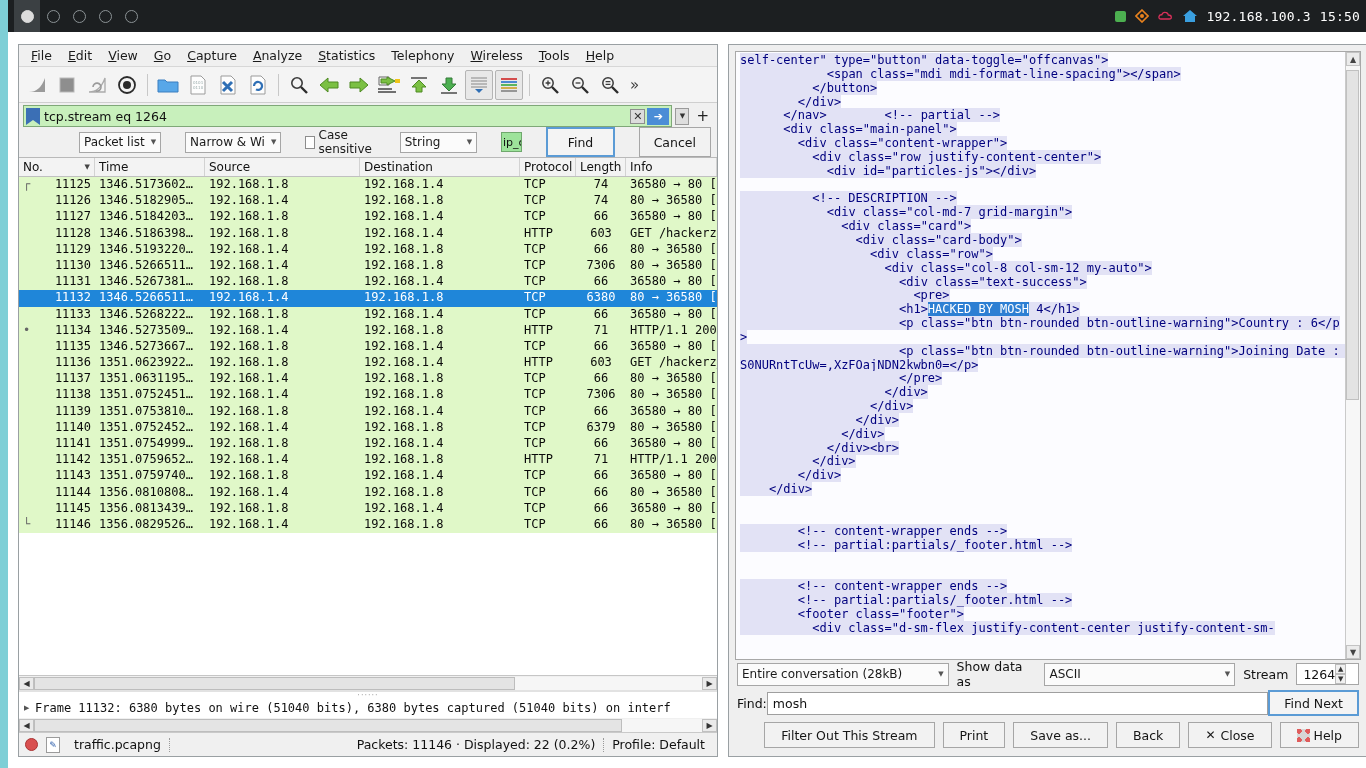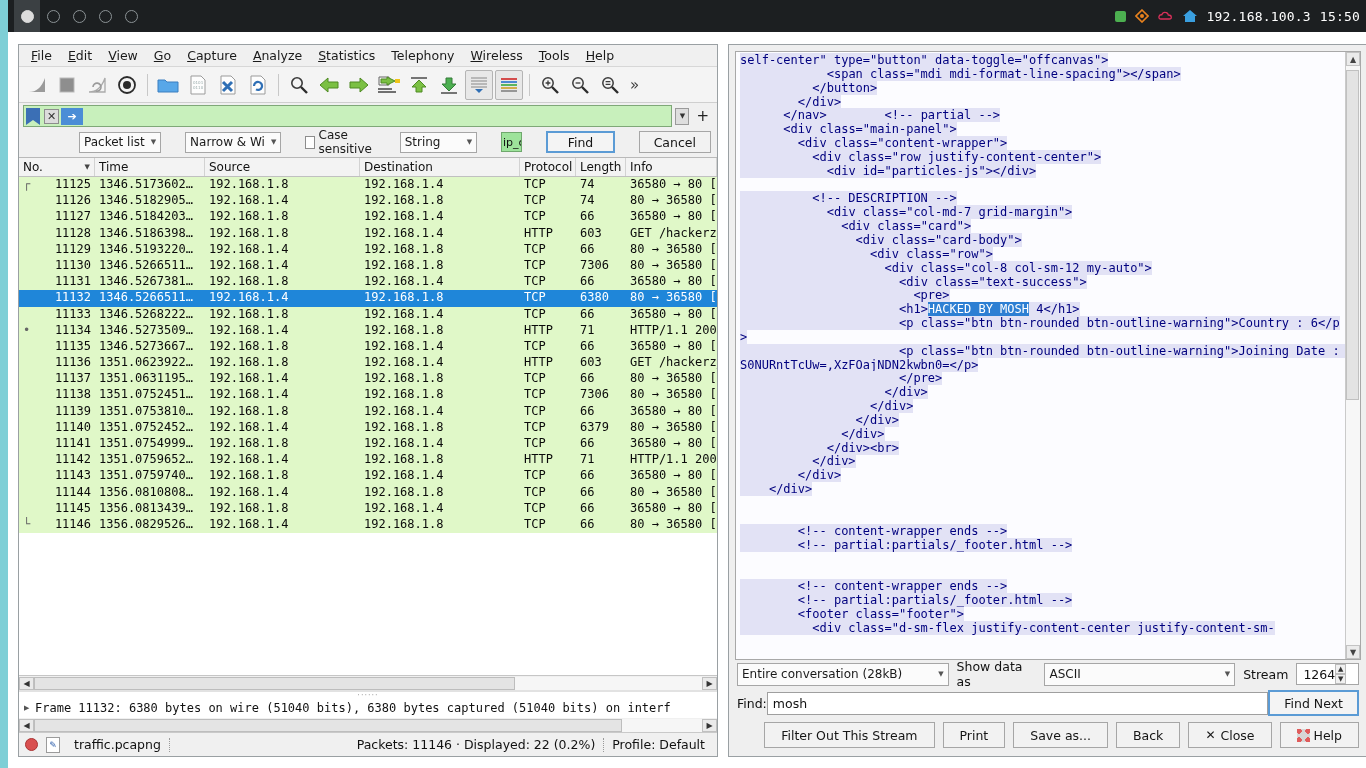--- a/index.html
+++ b/index.html
@@ -128,21 +128,21 @@
   .combo .carr { font-size: 7px; color: #555; }
   .chk-wrap { display: flex; align-items: center; gap: 4px; font-size: 12px; color:#1a1a1a; }
   .chk-box { width: 13px; height: 13px; border: 1px solid #8d8d8d; background: #fff; }
   .mini-green {
     width: 30px; height: 20px; background: #9de39b; border: 1px solid #6fa86d;
     font-size: 11px; color: #111; overflow: hidden; padding-left: 1px;
     display:flex; align-items:center;
     font-family: "DejaVu Sans", sans-serif;
   }
   .btn {
-    height: 22px; border: 1px solid #a6a6a6; background: #f2f2f2;
+    height: 30px; border: 1px solid #a6a6a6; background: #f2f2f2;
     display: flex; align-items: center; justify-content: center;
     font-size: 12.5px; color: #151515; padding: 0 14px;
   }
   .btn.default { border: 2px solid #5b9bd5; background: #f4f4f4; }
 
   
   #packetlist {
     flex: 1; background: #fff; border-top: 1px solid #b9b9b9;
     display: flex; flex-direction: column; overflow: hidden;
   }
@@ -162,21 +162,21 @@
     color: #0a0a0a; background: #e0f8c8; white-space: nowrap;
   }
   .prow.sel { background: #1f86d9; color: #ffffff; }
   .prow .c { padding: 0 4px; overflow: hidden; }
   .c-tree { width: 16px; flex: none; position: relative; color:#666; }
   .c-no { width: 60px; flex:none; text-align: right; padding-right: 6px;}
   .c-time { width: 110px; flex:none; }
   .c-src { width: 155px; flex:none; }
   .c-dst { width: 160px; flex:none; }
   .c-proto { width: 56px; flex:none; }
-  .c-len { width: 50px; flex:none; text-align: left; padding-right: 5px;}
+  .c-len { width: 50px; flex:none; text-align: center; padding-right: 5px;}
   .c-info { flex: 1; }
 
   #plscroll-h {
     height: 15px; background: #f0f0f0; border-top: 1px solid #c6c6c6;
     display: flex; align-items: center;
   }
   .sb-arrow {
     width: 15px; height: 13px; display: flex; align-items: center;
     justify-content: center; font-size: 8px; color: #333;
     background: #eaeaea; border: 1px solid #c0c0c0;
@@ -467,20 +467,21 @@
           <path d="M5.6 6.6 h4.8 M5.6 9.4 h4.8" stroke="#3b3b3b" stroke-width="1.2"></path>
           <path d="M12 12 l6 6" stroke="#2b2b2b" stroke-width="2.4"></path>
         </svg>
       </div>
       <div class="tb-more">»</div>
     </div>
 
     <div id="filterbar">
       <div id="filter-input">
         <div class="bookmark-ico"></div>
+        <div id="filter-text">tcp.stream eq 1264</div>
         <div class="fx-clear">✕</div>
         <div class="fx-apply">➔</div>
       </div>
       <div class="fx-drop">▼</div>
       <div class="fx-plus">+</div>
     </div>
 
     <div id="findbar">
       <div class="combo" style="width:95px">
         <span class="cv">Packet list</span>

